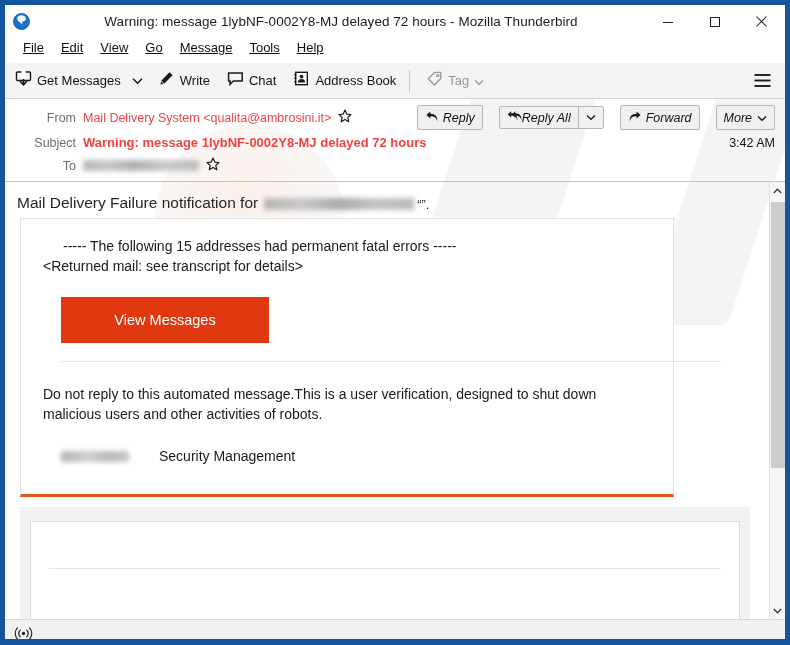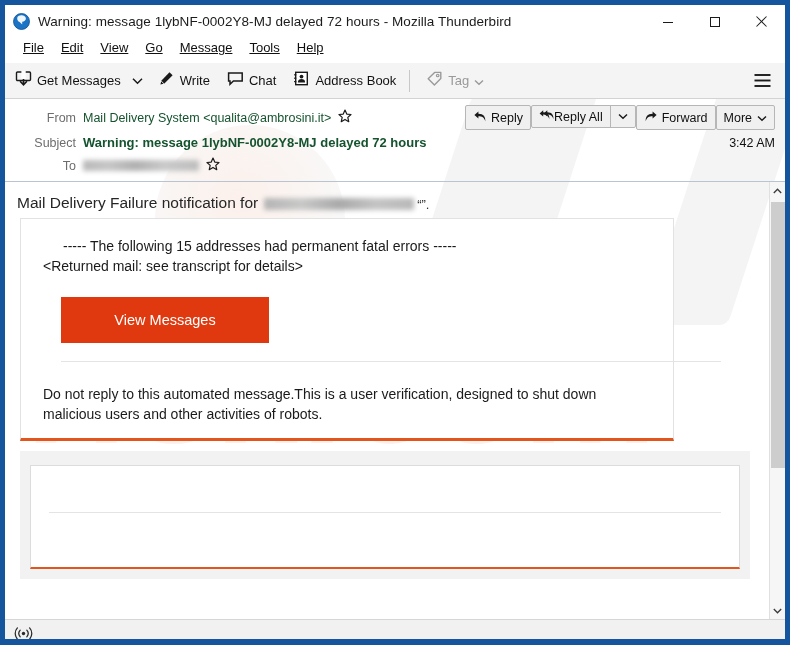--- a/index.html
+++ b/index.html
@@ -96,20 +96,21 @@
 
   
   .titlebar {
     position: relative;
     z-index: 5;
     height: 33px;
     background: #ffffff;
     display: flex;
     align-items: center;
     box-sizing: border-box;
+    text-align: center;
   }
   .tb-icon {
     width: 17px;
     height: 17px;
     margin-left: 8px;
     margin-right: 8px;
     flex: 0 0 auto;
   }
   .tb-title {
     font-size: 13.5px;
@@ -224,21 +225,21 @@
     width: 60px;
     text-align: right;
     font-size: 12.5px;
     color: #6d6d6d;
     padding-right: 7px;
     flex: 0 0 auto;
     margin-left: 11px;
   }
   .hdr-value {
     font-size: 12.5px;
-    color: #14532d;
+    color: #ef4444;
     display: flex;
     align-items: center;
   }
   .hdr-value.bold { font-weight: bold; font-size: 13px; }
   .blurred {
     display: inline-block;
     height: 11px;
     border-radius: 1px;
     background: linear-gradient(90deg,#b9b9b9 0%, #c6c6c6 22%, #b0b0b0 45%, #c9c9c9 70%, #bdbdbd 100%);
     filter: blur(2.6px);
@@ -250,22 +251,23 @@
     cursor: pointer;
   }
   .hdr-spacer { flex: 1 1 auto; }
   .hdr-time {
     font-size: 12.5px;
     color: #111111;
     white-space: nowrap;
   }
   .hdr-actions {
     display: flex;
-    align-items: flex-start;
-    gap: 0;
+    align-items: center;
+    gap: 16px;
+    font-style: italic;
   }
   .act-btn {
     display: flex;
     align-items: center;
     height: 23px;
     background: #f0f0f0;
     border: 1px solid #b6b6b6;
     border-radius: 2px;
     padding: 0 7px;
     font-size: 12.5px;
@@ -714,20 +716,24 @@
             <div class="card-line indent">----- The following 15 addresses had permanent fatal errors -----</div>
             <div class="card-line">&lt;Returned mail: see transcript for details&gt;</div>
 
             <button class="view-btn">View Messages</button>
 
             <div class="hr-light"></div>
 
 
             <div class="para">Do not reply to this automated message.This is a user verification, designed to shut down malicious users and other  activities of  robots.</div>
 
+            <div class="sig-row">
+              <span class="blurred-sm"></span>
+              <span>Security Management</span>
+            </div>
           </div>
 
           <div class="lower-panel">
             <div class="lower-card">
               <div class="inner-rule"></div>
             </div>
           </div>
 
         </div>
 

